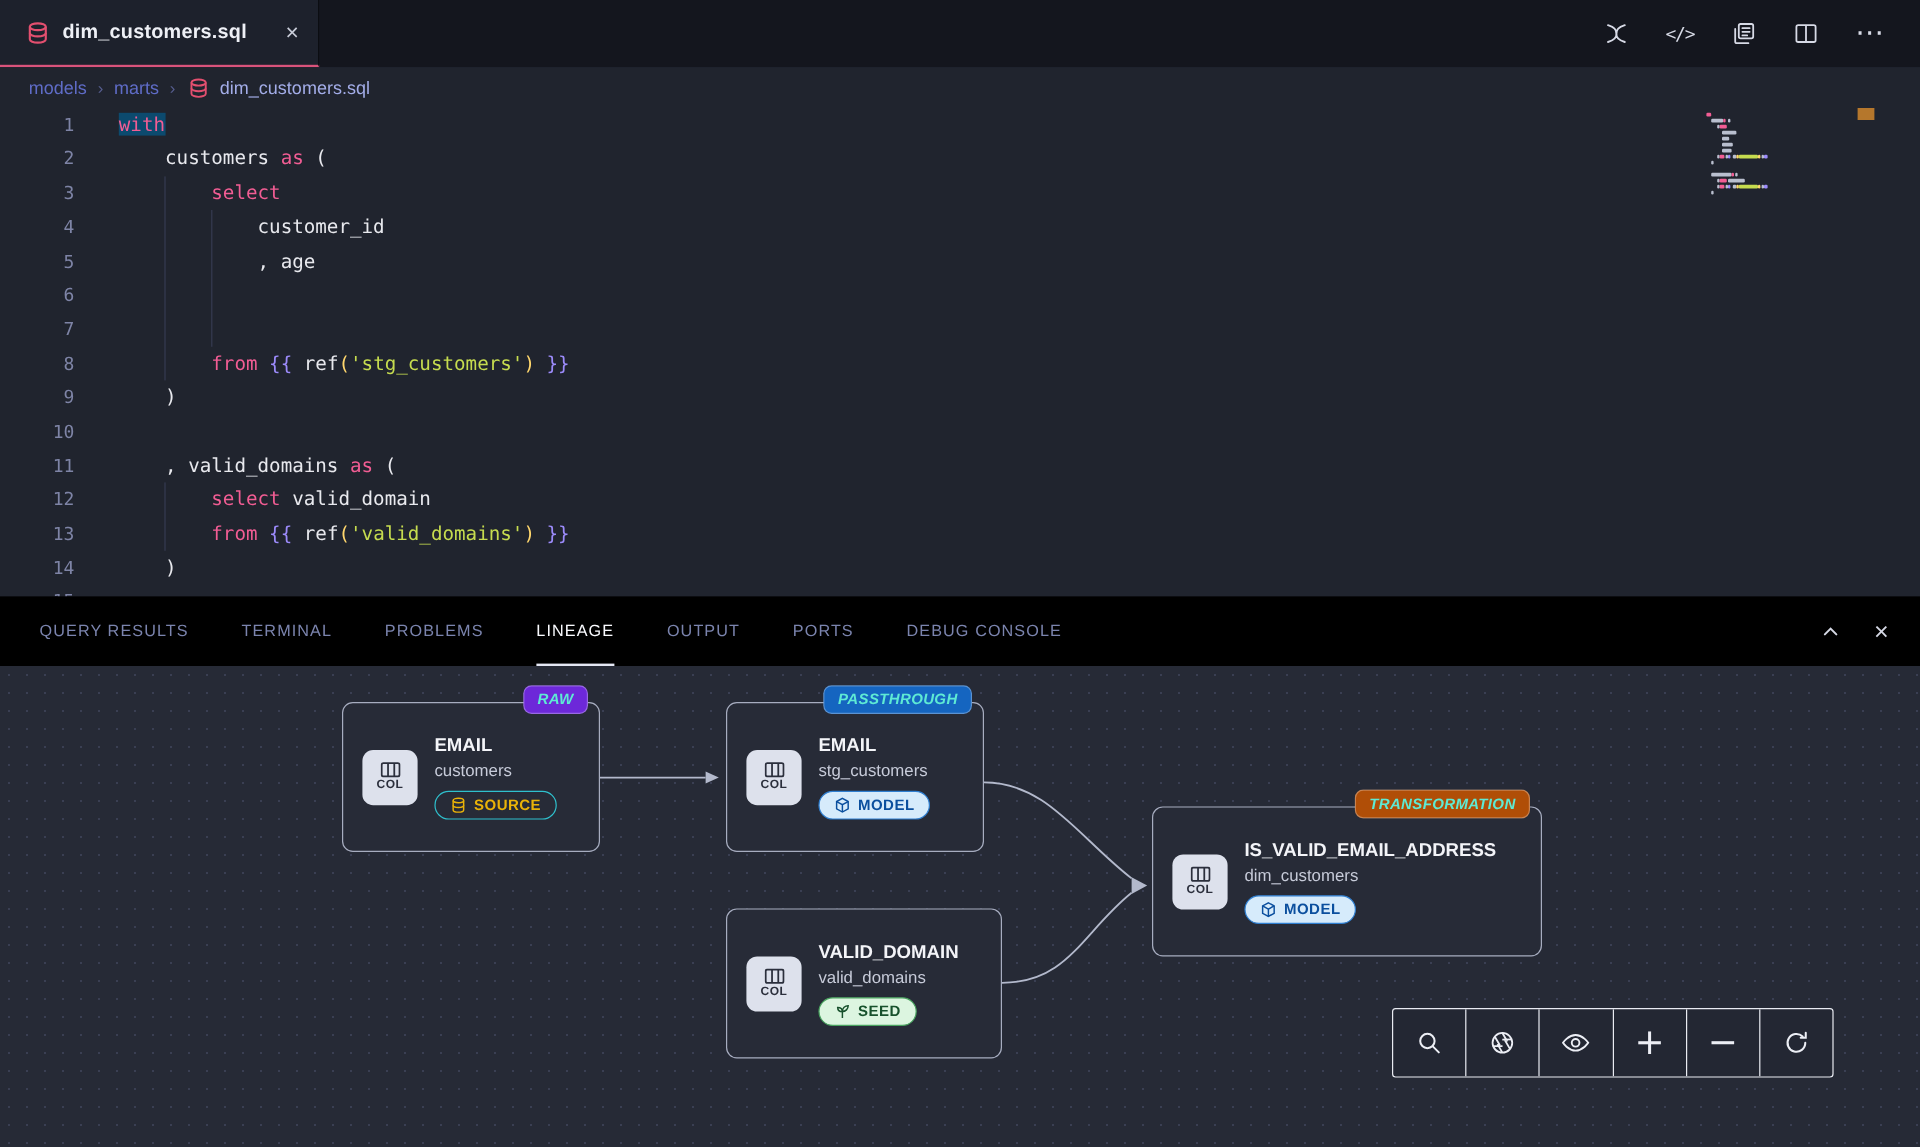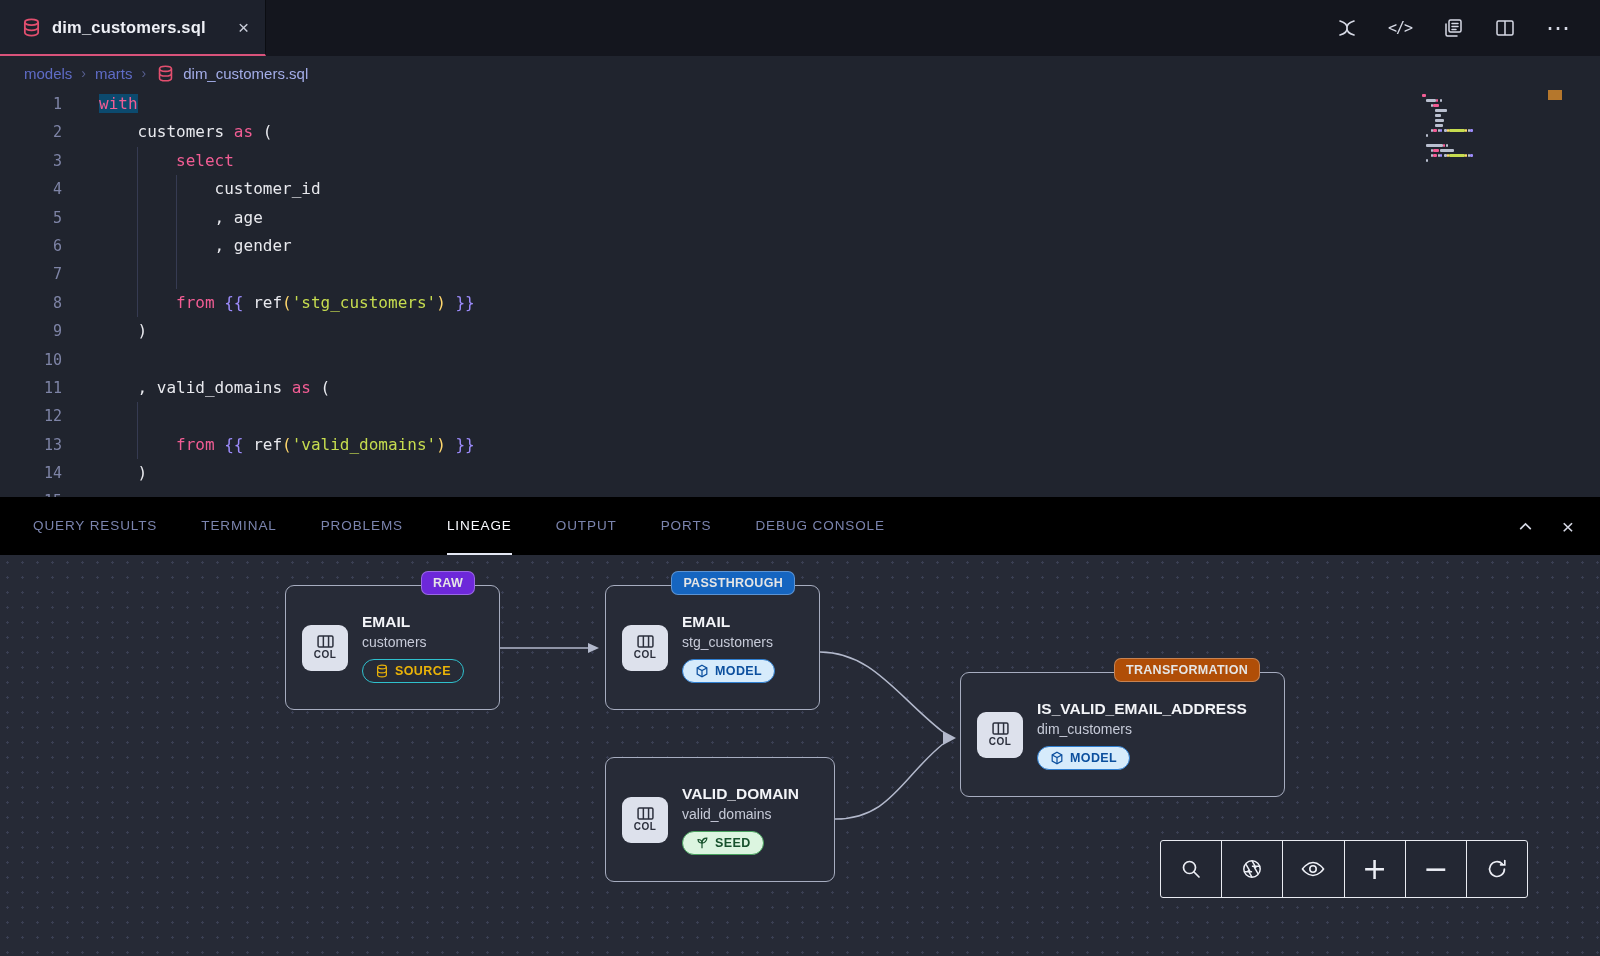--- a/index.html
+++ b/index.html
@@ -73,21 +73,21 @@
   .nrow { display:flex; align-items:center; gap:14px; height:100%; }
   .col-icon { width:46px; height:46px; flex:none; background:#dde1ec; border-radius:9px; display:flex; flex-direction:column; align-items:center; justify-content:center; gap:1px; color:#2b2f3c; }
   .col-label { font-size:10px; font-weight:700; letter-spacing:.4px; }
   .ntitle { font-size:15.5px; font-weight:600; color:#f3f4f8; margin-bottom:3px; }
   .nsub { font-size:14px; color:#c7cbd9; margin-bottom:9px; }
   .pill { display:inline-flex; align-items:center; gap:6px; padding:4px 12px; border-radius:14px; font-size:12.5px; font-weight:700; letter-spacing:.4px; width:fit-content; }
   .pill .pill-ic { display:flex; }
   .pill-source { border:1.5px solid #2fc0cd; color:#eab308; background:transparent; }
   .pill-model  { border:1.5px solid #2f7fd1; color:#0b4f9e; background:#d6ebfb; }
   .pill-seed   { border:1.5px solid #49a35f; color:#17512c; background:#dcf5e0; }
-  .badge { position:absolute; top:-15px; right:24px; padding:4px 11px; border-radius:7px; color:#e5e5e5; font-size:12.5px; font-weight:600; letter-spacing:.3px; border:1px solid rgba(255,255,255,.3); }
+  .badge { position:absolute; top:-15px; right:9px; padding:4px 11px; border-radius:7px; color:#5eead4; font-size:12.5px; font-weight:600; letter-spacing:.3px; border:1px solid rgba(255,255,255,.3);font-style:italic; }
 
   
   .ltoolbar { position:absolute; left:1160px; top:285px; width:368px; height:58px; background:#232733; border:1px solid #e9ebf2; border-radius:3px; display:flex; overflow:hidden; }
   .tool-btn { flex:1; display:flex; align-items:center; justify-content:center; background:transparent; border:none; border-right:1px solid #e9ebf2; cursor:pointer; color:#eceef5; }
   .tool-btn:last-child { border-right:none; }
   .tchar { font-size:30px; font-weight:400; line-height:1; color:#eceef5; font-family:"DejaVu Sans", sans-serif; }
   svg { display:block; }
 </style>
 </head>
 <body>
@@ -147,27 +147,27 @@
   <span class="bc-file">dim_customers.sql</span>
 </div>
 
 <div class="editor">
   <div>
       <div class="code-row"><span class="ln">1</span><span class="code"><span class="tk-kw tk-sel">with</span></span></div>
       <div class="code-row"><span class="ln">2</span><span class="code"><span class="tk-txt">    customers </span><span class="tk-kw">as</span><span class="tk-txt"> (</span></span></div>
       <div class="code-row"><span class="ln">3</span><span class="code"><span class="tk-txt">        </span><span class="tk-kw">select</span></span></div>
       <div class="code-row"><span class="ln">4</span><span class="code"><span class="tk-txt">            customer_id</span></span></div>
       <div class="code-row"><span class="ln">5</span><span class="code"><span class="tk-txt">            , age</span></span></div>
-      <div class="code-row"><span class="ln">6</span><span class="code"><span class="tk-txt">            , gender</span></span></div>
+      <div class="code-row"><span class="ln">6</span></div>
       <div class="code-row"><span class="ln">7</span></div>
       <div class="code-row"><span class="ln">8</span><span class="code"><span class="tk-txt">        </span><span class="tk-kw">from</span><span class="tk-txt"> </span><span class="tk-jinja">{{</span><span class="tk-txt"> ref</span><span class="tk-paren">(</span><span class="tk-str">'stg_customers'</span><span class="tk-paren">)</span><span class="tk-txt"> </span><span class="tk-jinja">}}</span></span></div>
       <div class="code-row"><span class="ln">9</span><span class="code"><span class="tk-txt">    )</span></span></div>
       <div class="code-row"><span class="ln">10</span><span class="code"></span></div>
       <div class="code-row"><span class="ln">11</span><span class="code"><span class="tk-txt">    , valid_domains </span><span class="tk-kw">as</span><span class="tk-txt"> (</span></span></div>
-      <div class="code-row"><span class="ln">12</span></div>
+      <div class="code-row"><span class="ln">12</span><span class="code"><span class="tk-txt">        </span><span class="tk-kw">select</span><span class="tk-txt"> valid_domain</span></span></div>
       <div class="code-row"><span class="ln">13</span><span class="code"><span class="tk-txt">        </span><span class="tk-kw">from</span><span class="tk-txt"> </span><span class="tk-jinja">{{</span><span class="tk-txt"> ref</span><span class="tk-paren">(</span><span class="tk-str">'valid_domains'</span><span class="tk-paren">)</span><span class="tk-txt"> </span><span class="tk-jinja">}}</span></span></div>
       <div class="code-row"><span class="ln">14</span><span class="code"><span class="tk-txt">    )</span></span></div>
       <div class="code-row"><span class="ln">15</span><span class="code"></span></div>
     </div>
   <div class="indent-guide" style="left:137px; top:57px; height:170px;"></div>
   <div class="indent-guide" style="left:176px; top:85px; height:114px;"></div>
   <div class="indent-guide" style="left:137px; top:312px; height:57px;"></div>
   <div class="minimap">
       <div class="mm-row">
         <span class="mm-tk mm-kw mm-sel" style="margin-left: 0px; width: 4.4px;"></span>

